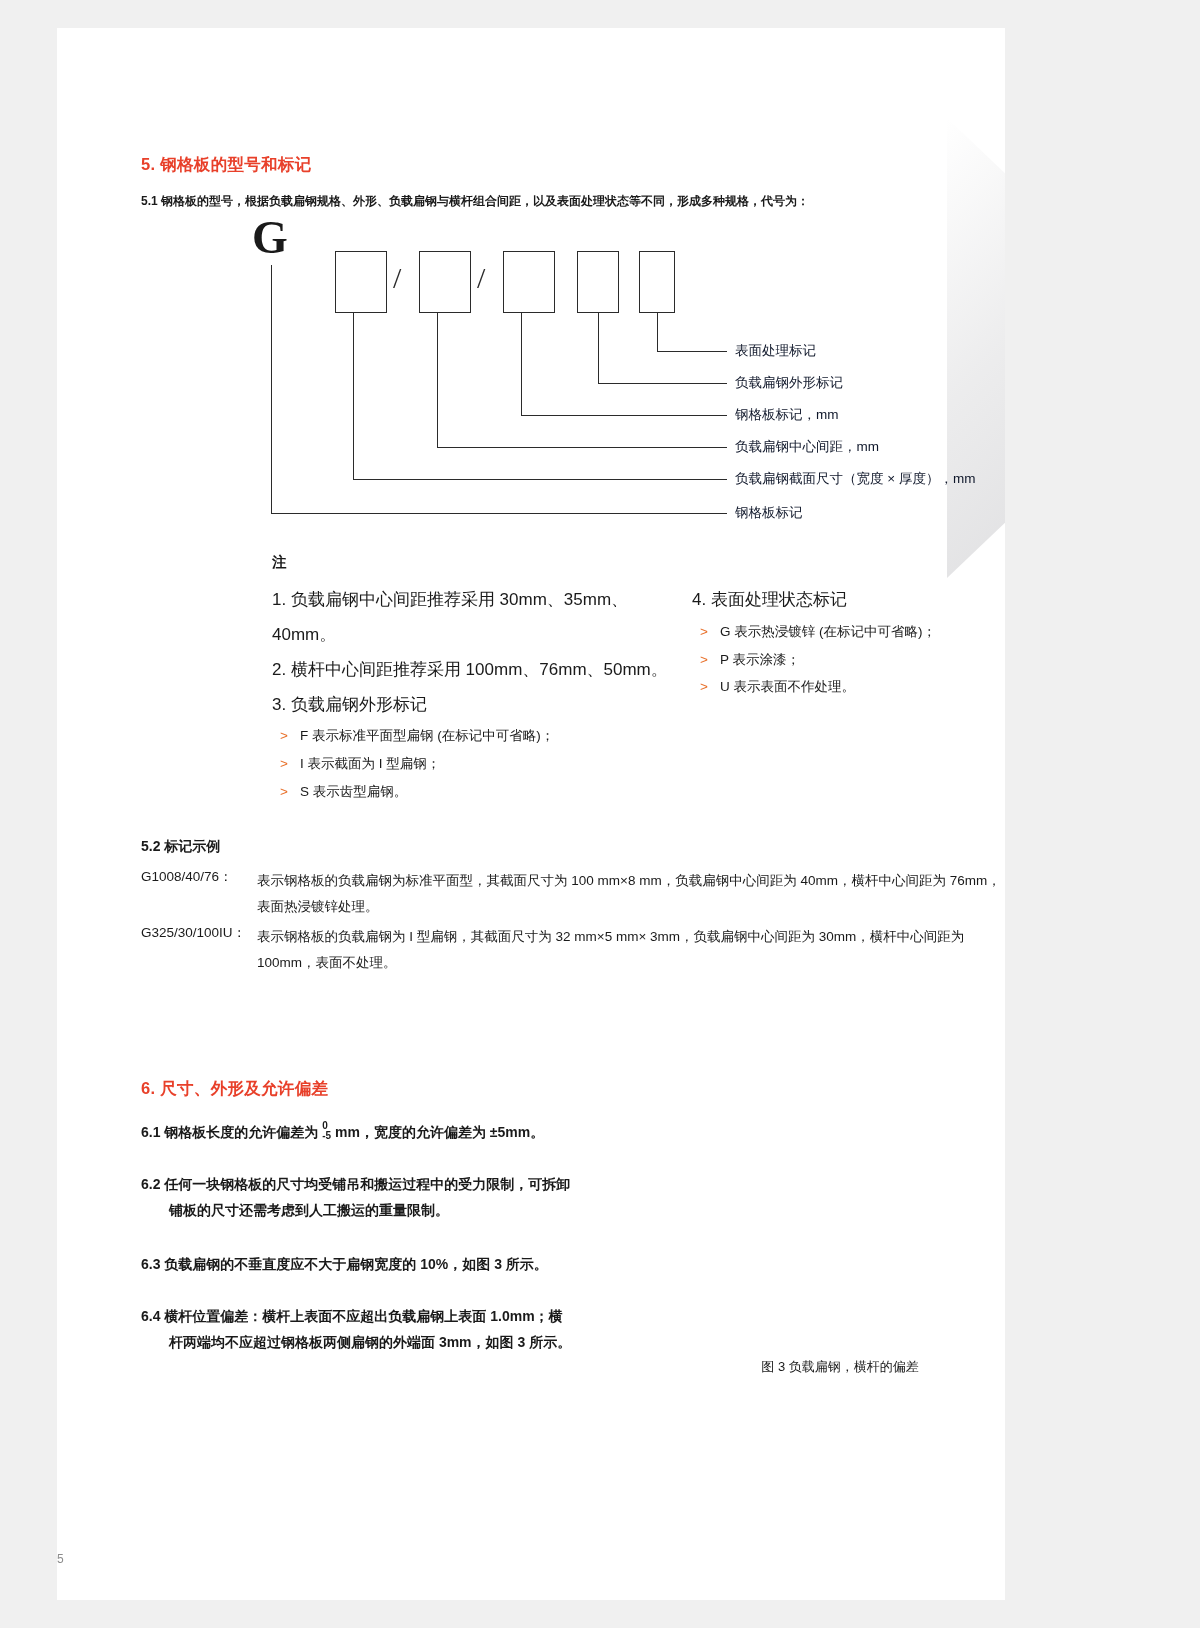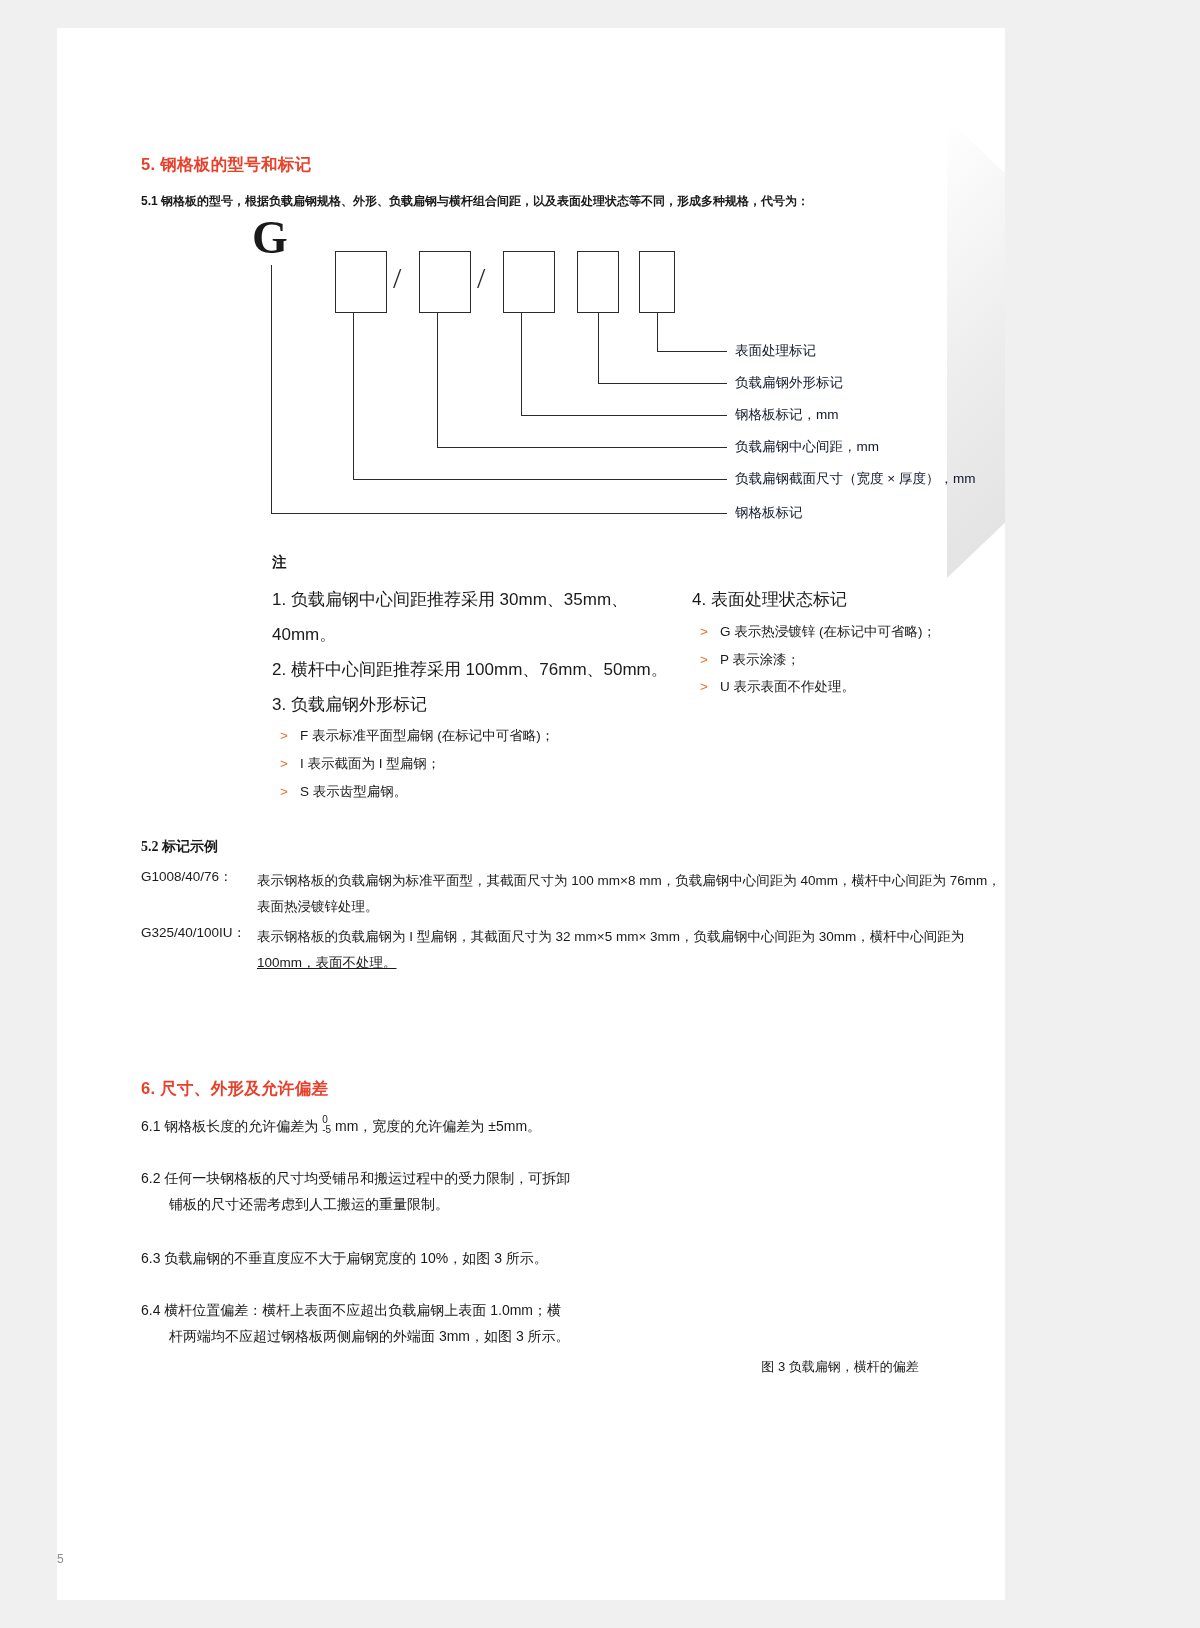--- a/index.html
+++ b/index.html
@@ -79,27 +79,27 @@
   
   #notes { position: absolute; left: 215px; top: 525px; width: 860px; }
   .note-title { font-size: 14.5px; font-weight: bold; margin-bottom: 10px; }
   .note-col-left { position: absolute; left: 0; top: 30px; width: 420px; }
   .note-col-right { position: absolute; left: 420px; top: 30px; width: 420px; }
   .note-item { font-size: 17px; line-height: 2.05; }
   .sub-item { font-size: 13.5px; line-height: 2.05; padding-left: 28px; position: relative; }
   .sub-item .chev { color: #e8702a; position: absolute; left: 8px; }
 
   
-  #ex-head { position: absolute; left: 84px; top: 810px; font-size: 14px; font-weight: bold; font-family: Liberation Serif, serif; }
+  #ex-head { position: absolute; left: 84px; top: 810px; font-size: 14px; font-weight: bold; }
   .ex-label { position: absolute; font-size: 13.5px; }
   .ex-body { position: absolute; font-size: 13.5px; line-height: 1.95; }
 
   
   #sec6 { top: 1050px; left: 84px; }
-  .c6 { position: absolute; left: 84px; font-size: 14px; font-weight: normal; line-height: 1.85; }
+  .c6 { position: absolute; left: 84px; font-size: 14px; font-weight: bold; line-height: 1.85; margin-top: 6px; }
   .frac { display: inline-block; vertical-align: -3px; font-size: 10px; line-height: 1.0; text-align: left; position: relative; top: -1px; }
   .frac sup { display: block; font-size: 10px; }
   .frac sub { display: block; font-size: 10px; }
 
   
   #figure-box {
     position: absolute;
     left: 542px; top: 1059px;
     width: 482px; height: 258px;
     border: 1.3px solid #f0604a;
@@ -216,23 +216,23 @@
         </div>
       </div>
     </div>
 
     <div id="ex-head">5.2 标记示例</div>
 
     <div class="ex-label" style="left:84px; top:840px;">G1008/40/76：</div>
     <div class="ex-body" style="left:200px; top:840px; width:830px;">表示钢格板的负载扁钢为标准平面型，其截面尺寸为 100 mm×8 mm，负载扁钢中心间距为 40mm，横杆中心间距为 76mm，</div>
     <div class="ex-body" style="left:200px; top:866px; width:830px;">表面热浸镀锌处理。</div>
 
-    <div class="ex-label" style="left:84px; top:896px;">G325/40/100IU：</div>
+    <div class="ex-label" style="left:84px; top:896px;">G325/30/100IU：</div>
     <div class="ex-body" style="left:200px; top:896px; width:830px;">表示钢格板的负载扁钢为 I 型扁钢，其截面尺寸为 32 mm×5 mm× 3mm，负载扁钢中心间距为 30mm，横杆中心间距为</div>
-    <div class="ex-body" style="left:200px; top:922px; width:830px;text-decoration:underline;">100mm，表面不处理。</div>
+    <div class="ex-body" style="left:200px; top:922px; width:830px;">100mm，表面不处理。</div>
 
     <h2 class="section" id="sec6">6. 尺寸、外形及允许偏差</h2>
 
     <div class="c6" style="top:1086px; width:470px;">
       <span>6.1</span>
       <span>钢格板长度的允许偏差为</span>
       <span class="frac">
         <sup>0</sup>
         <sub>-5</sub>
       </span>

